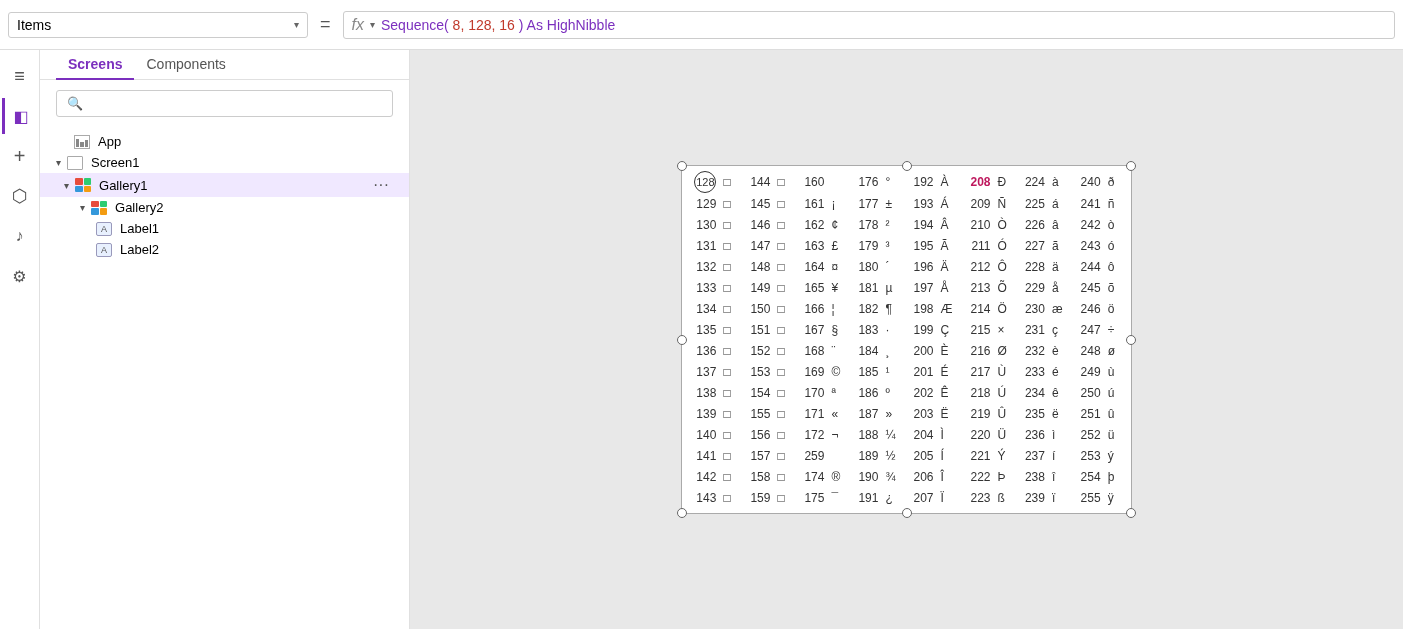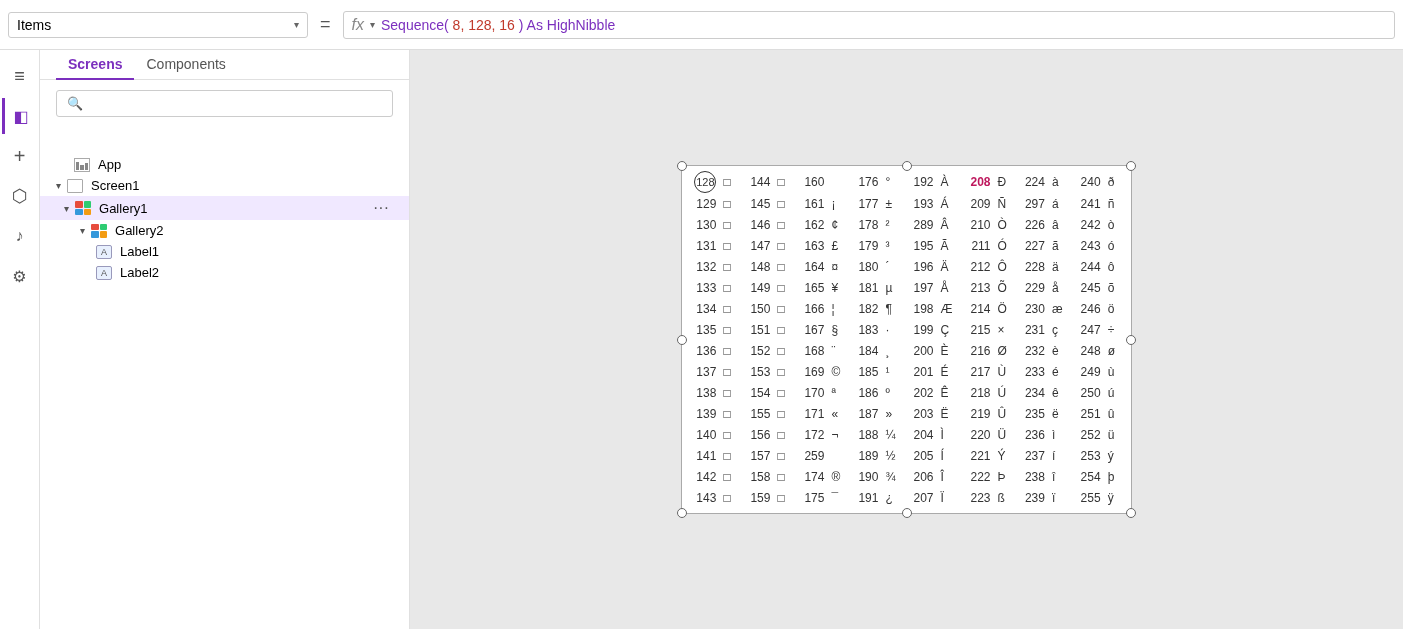--- a/index.html
+++ b/index.html
@@ -150,21 +150,20 @@
       outline: none;
       font-size: 14px;
       flex: 1;
       background: transparent;
       color: #333;
     }
     .tree-content {
       flex: 1;
       overflow-y: auto;
       padding: 4px 0;
-      margin-top: 23px;
     }
     .tree-item {
       display: flex;
       align-items: center;
       padding: 3px 16px;
       font-size: 13px;
       cursor: pointer;
       gap: 4px;
     }
     .tree-indent-1 { padding-left: 24px; }
@@ -343,35 +342,35 @@
               <td style="padding: 1px 4px 1px 8px; text-align: right; font-weight: 500; color: rgb(51, 51, 51); white-space: nowrap; min-width: 32px; line-height: 19px;">145</td>
               <td style="padding: 1px 10px 1px 3px; text-align: left; color: rgb(51, 51, 51); white-space: nowrap; min-width: 22px; line-height: 19px;">□</td>
               <td style="padding: 1px 4px 1px 8px; text-align: right; font-weight: 500; color: rgb(51, 51, 51); white-space: nowrap; min-width: 32px; line-height: 19px;">161</td>
               <td style="padding: 1px 10px 1px 3px; text-align: left; color: rgb(51, 51, 51); white-space: nowrap; min-width: 22px; line-height: 19px;">¡</td>
               <td style="padding: 1px 4px 1px 8px; text-align: right; font-weight: 500; color: rgb(51, 51, 51); white-space: nowrap; min-width: 32px; line-height: 19px;">177</td>
               <td style="padding: 1px 10px 1px 3px; text-align: left; color: rgb(51, 51, 51); white-space: nowrap; min-width: 22px; line-height: 19px;">±</td>
               <td style="padding: 1px 4px 1px 8px; text-align: right; font-weight: 500; color: rgb(51, 51, 51); white-space: nowrap; min-width: 32px; line-height: 19px;">193</td>
               <td style="padding: 1px 10px 1px 3px; text-align: left; color: rgb(51, 51, 51); white-space: nowrap; min-width: 22px; line-height: 19px;">Á</td>
               <td style="padding: 1px 4px 1px 8px; text-align: right; font-weight: 500; color: rgb(51, 51, 51); white-space: nowrap; min-width: 32px; line-height: 19px;">209</td>
               <td style="padding: 1px 10px 1px 3px; text-align: left; color: rgb(51, 51, 51); white-space: nowrap; min-width: 22px; line-height: 19px;">Ñ</td>
-              <td style="padding: 1px 4px 1px 8px; text-align: right; font-weight: 500; color: rgb(51, 51, 51); white-space: nowrap; min-width: 32px; line-height: 19px;">297</td>
+              <td style="padding: 1px 4px 1px 8px; text-align: right; font-weight: 500; color: rgb(51, 51, 51); white-space: nowrap; min-width: 32px; line-height: 19px;">225</td>
               <td style="padding: 1px 10px 1px 3px; text-align: left; color: rgb(51, 51, 51); white-space: nowrap; min-width: 22px; line-height: 19px;">á</td>
               <td style="padding: 1px 4px 1px 8px; text-align: right; font-weight: 500; color: rgb(51, 51, 51); white-space: nowrap; min-width: 32px; line-height: 19px;">241</td>
               <td style="padding: 1px 10px 1px 3px; text-align: left; color: rgb(51, 51, 51); white-space: nowrap; min-width: 22px; line-height: 19px;">ñ</td>
             </tr>
             <tr>
               <td style="padding: 1px 4px 1px 8px; text-align: right; font-weight: 500; color: rgb(51, 51, 51); white-space: nowrap; min-width: 32px; line-height: 19px;">130</td>
               <td style="padding: 1px 10px 1px 3px; text-align: left; color: rgb(51, 51, 51); white-space: nowrap; min-width: 22px; line-height: 19px;">□</td>
               <td style="padding: 1px 4px 1px 8px; text-align: right; font-weight: 500; color: rgb(51, 51, 51); white-space: nowrap; min-width: 32px; line-height: 19px;">146</td>
               <td style="padding: 1px 10px 1px 3px; text-align: left; color: rgb(51, 51, 51); white-space: nowrap; min-width: 22px; line-height: 19px;">□</td>
               <td style="padding: 1px 4px 1px 8px; text-align: right; font-weight: 500; color: rgb(51, 51, 51); white-space: nowrap; min-width: 32px; line-height: 19px;">162</td>
               <td style="padding: 1px 10px 1px 3px; text-align: left; color: rgb(51, 51, 51); white-space: nowrap; min-width: 22px; line-height: 19px;">¢</td>
               <td style="padding: 1px 4px 1px 8px; text-align: right; font-weight: 500; color: rgb(51, 51, 51); white-space: nowrap; min-width: 32px; line-height: 19px;">178</td>
               <td style="padding: 1px 10px 1px 3px; text-align: left; color: rgb(51, 51, 51); white-space: nowrap; min-width: 22px; line-height: 19px;">²</td>
-              <td style="padding: 1px 4px 1px 8px; text-align: right; font-weight: 500; color: rgb(51, 51, 51); white-space: nowrap; min-width: 32px; line-height: 19px;">289</td>
+              <td style="padding: 1px 4px 1px 8px; text-align: right; font-weight: 500; color: rgb(51, 51, 51); white-space: nowrap; min-width: 32px; line-height: 19px;">194</td>
               <td style="padding: 1px 10px 1px 3px; text-align: left; color: rgb(51, 51, 51); white-space: nowrap; min-width: 22px; line-height: 19px;">Â</td>
               <td style="padding: 1px 4px 1px 8px; text-align: right; font-weight: 500; color: rgb(51, 51, 51); white-space: nowrap; min-width: 32px; line-height: 19px;">210</td>
               <td style="padding: 1px 10px 1px 3px; text-align: left; color: rgb(51, 51, 51); white-space: nowrap; min-width: 22px; line-height: 19px;">Ò</td>
               <td style="padding: 1px 4px 1px 8px; text-align: right; font-weight: 500; color: rgb(51, 51, 51); white-space: nowrap; min-width: 32px; line-height: 19px;">226</td>
               <td style="padding: 1px 10px 1px 3px; text-align: left; color: rgb(51, 51, 51); white-space: nowrap; min-width: 22px; line-height: 19px;">â</td>
               <td style="padding: 1px 4px 1px 8px; text-align: right; font-weight: 500; color: rgb(51, 51, 51); white-space: nowrap; min-width: 32px; line-height: 19px;">242</td>
               <td style="padding: 1px 10px 1px 3px; text-align: left; color: rgb(51, 51, 51); white-space: nowrap; min-width: 22px; line-height: 19px;">ò</td>
             </tr>
             <tr>
               <td style="padding: 1px 4px 1px 8px; text-align: right; font-weight: 500; color: rgb(51, 51, 51); white-space: nowrap; min-width: 32px; line-height: 19px;">131</td>

